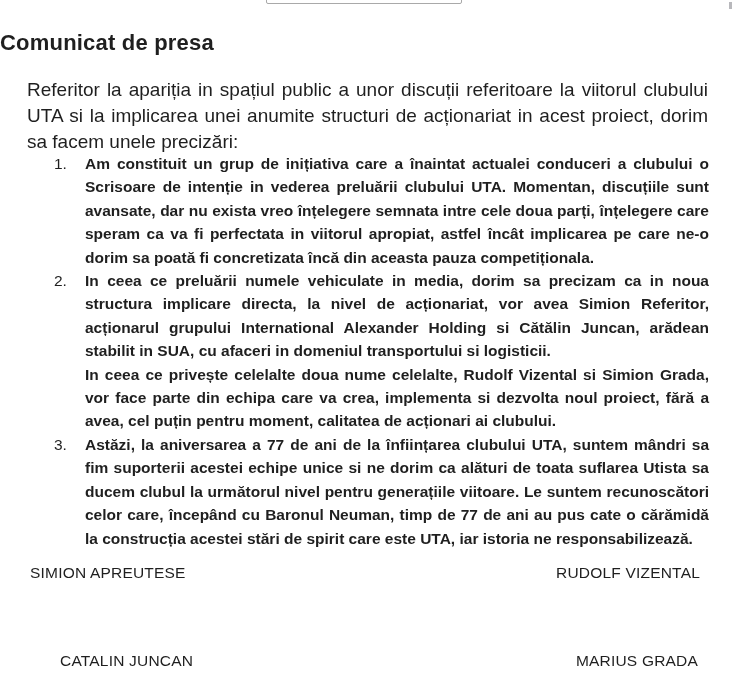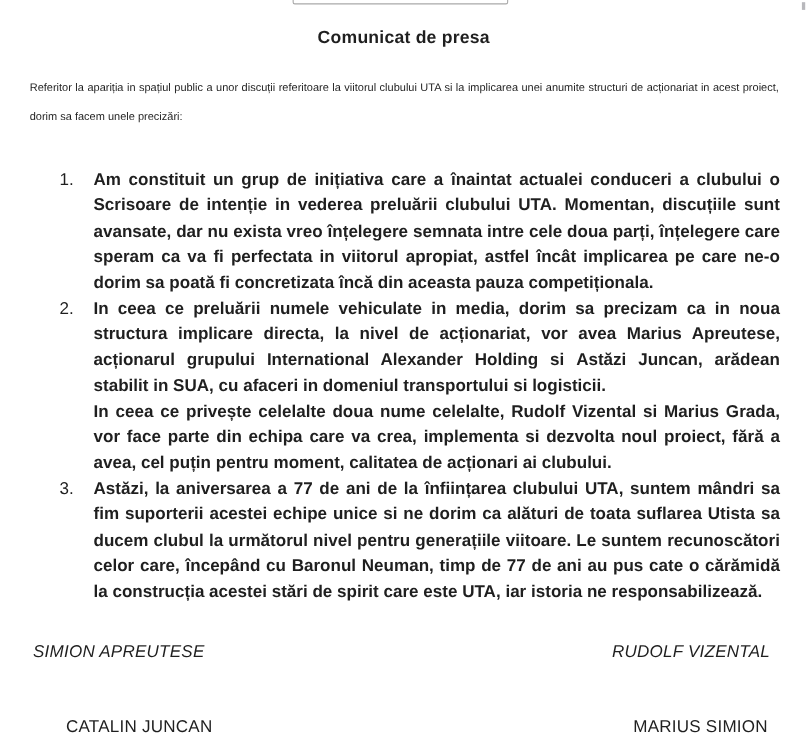--- a/index.html
+++ b/index.html
@@ -27,30 +27,30 @@
     position: absolute;
     right: 2px; top: 2px;
     width: 3px; height: 7px;
     background: #9a9aa0;
     opacity: 0.7;
   }
 
   .doc-title {
     position: absolute;
     top: 15px; left: 0; right: 0;
-    text-align: center;
-    font-size: 16px;
+    text-align: left;
+    font-size: 22px;
     font-weight: bold;
     letter-spacing: 0.2px;
   }
 
   .intro {
     position: absolute;
     top: 58px; left: 27px; width: 681px;
-    font-size: 10px;
+    font-size: 19px;
     line-height: 26px;
     text-align: justify;
   }
 
   .list {
     position: absolute;
     top: 152px; left: 27px; width: 682px;
     font-size: 15.5px;
     line-height: 23.4px;
   }
@@ -62,21 +62,21 @@
   .item-para { text-align: justify; margin: 0; font-weight: bold; }
 
   .sig-row {
     position: absolute;
     left: 30px; right: 34px;
     display: flex;
     justify-content: space-between;
     font-size: 15.5px;
     letter-spacing: 0.2px;
   }
-  .sig-row-1 { top: 584px; font-style: italic; }
+  .sig-row-1 { top: 564px; }
   .sig-row-2 { top: 652px; left: 60px; right: 36px; }
   .sig-name { white-space: nowrap; }
 </style>
 </head>
 <body>
 
 <div class="page">
 
   <div class="top-box"></div>
   <div class="corner-speck"></div>
@@ -87,34 +87,34 @@
 
   <div class="list">
 
     <div class="list-item">
       <span class="item-number">1.</span>
       <p class="item-para"><span>Am constituit un grup de inițiativa care a înaintat actualei conduceri a clubului o Scrisoare de intenție in vederea preluării clubului UTA. Momentan, discuțiile sunt avansate, dar nu exista vreo înțelegere semnata intre cele doua parți, înțelegere care speram ca va fi perfectata in viitorul apropiat, astfel încât implicarea pe care ne-o dorim sa poată fi concretizata încă din aceasta pauza competiționala.</span></p>
     </div>
 
     <div class="list-item">
       <span class="item-number">2.</span>
-      <p class="item-para"><span>In ceea ce preluării numele vehiculate in media, dorim sa precizam ca in noua structura implicare directa, la nivel de acționariat, vor avea </span><b>Marius Apreutese,</b><span> acționarul grupului International Alexander Holding si </span><b>Astăzi Juncan</b><span>, arădean stabilit in SUA, cu afaceri in domeniul transportului si logisticii.</span></p>
-      <p class="item-para"><span>In ceea ce privește celelalte doua nume celelalte, </span><b>Rudolf Vizental</b><span> si </span><b>Marius Grada,</b><span> vor face parte din echipa care va crea, implementa si dezvolta noul proiect, fără a avea, cel puțin pentru moment, calitatea de acționari ai clubului.</span></p>
+      <p class="item-para"><span>In ceea ce preluării numele vehiculate in media, dorim sa precizam ca in noua structura implicare directa, la nivel de acționariat, vor avea </span><b>Simion Referitor,</b><span> acționarul grupului International Alexander Holding si </span><b>Cătălin Juncan</b><span>, arădean stabilit in SUA, cu afaceri in domeniul transportului si logisticii.</span></p>
+      <p class="item-para"><span>In ceea ce privește celelalte doua nume celelalte, </span><b>Rudolf Vizental</b><span> si </span><b>Simion Grada,</b><span> vor face parte din echipa care va crea, implementa si dezvolta noul proiect, fără a avea, cel puțin pentru moment, calitatea de acționari ai clubului.</span></p>
     </div>
 
     <div class="list-item">
       <span class="item-number">3.</span>
       <p class="item-para"><span>Astăzi, la aniversarea a 77 de ani de la înființarea clubului UTA, suntem mândri sa fim suporterii acestei echipe unice si ne dorim ca alături de toata suflarea Utista sa ducem clubul la următorul nivel pentru generațiile viitoare. Le suntem recunoscători celor care, începând cu Baronul Neuman, timp de 77 de ani au pus cate o cărămidă la construcția acestei stări de spirit care este UTA, iar istoria ne responsabilizează.</span></p>
     </div>
 
   </div>
 
   <div class="sig-row sig-row-1">
     <span class="sig-name">SIMION APREUTESE</span>
     <span class="sig-name">RUDOLF VIZENTAL</span>
   </div>
 
   <div class="sig-row sig-row-2">
     <span class="sig-name">CATALIN JUNCAN</span>
-    <span class="sig-name">MARIUS SIMION</span>
+    <span class="sig-name">MARIUS GRADA</span>
   </div>
 
 </div>
 
 </body></html>

